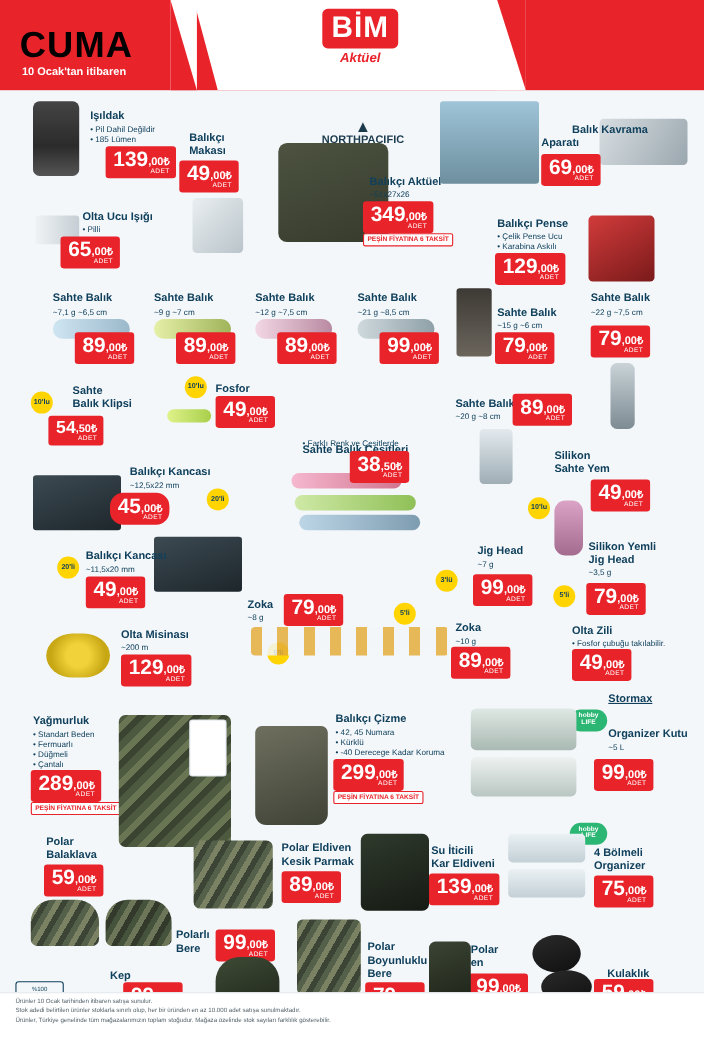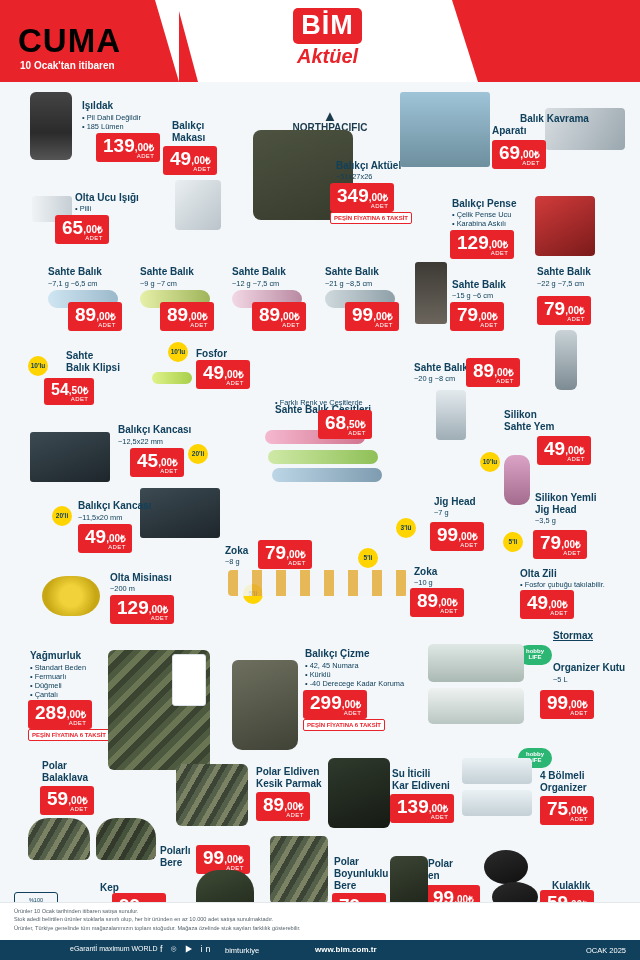--- a/index.html
+++ b/index.html
@@ -39,21 +39,21 @@
     color: #ffffff; font-size: 10px; font-weight: bold;
   }
   .bim-logo {
     position: absolute; left: 280px; top: 8px; width: 95px; text-align: center;
   }
   .bim-logo .bim-box {
     background: #e8232a; color: #fff; font-size: 27px; font-weight: bold;
     padding: 2px 8px 3px; border-radius: 5px; display: inline-block; letter-spacing: 1px;
   }
   .bim-logo .aktuel {
-    color: #e8232a; font-size: 20px; font-style: italic; font-weight: bold; margin-top: 1px;
+    color: #e8232a; font-size: 12px; font-style: italic; font-weight: bold; margin-top: 1px;
   }
   .head-right {
     position: absolute; left: 480px; top: 24px; width: 150px;
     color: #ffffff; font-size: 11.5px; font-weight: bold; line-height: 1.35;
   }
 
   
   .price-tag {
     position: absolute; background: #e8232a; color: #fff;
     border-radius: 3px; padding: 3px 6px 3px 7px; line-height: 1;
@@ -252,21 +252,21 @@
     <span class="int">49</span><span class="dec">,00</span><span class="tl">₺</span>
     <span class="adet">ADET</span>
   </div>
 
   <div class="plabel" style="left:275px;top:404px;">Sahte Balık Çeşitleri</div>
   <div class="pdesc" style="left:275px;top:398px;">• Farklı Renk ve Çeşitlerde</div>
   <div class="photo" style="left:265px;top:430px;width:100px;height:14px;background:linear-gradient(90deg,#f5b8cf,#d2748f);border-radius:7px;"></div>
   <div class="photo" style="left:268px;top:450px;width:110px;height:14px;background:linear-gradient(90deg,#cfe9a6,#8fc057);border-radius:7px;"></div>
   <div class="photo" style="left:272px;top:468px;width:110px;height:14px;background:linear-gradient(90deg,#bcd6e6,#7e9cb0);border-radius:7px;"></div>
   <div class="price-tag" style="left:318px;top:410px;">
-    <span class="int">68</span><span class="dec">,50</span><span class="tl">₺</span>
+    <span class="int">38</span><span class="dec">,50</span><span class="tl">₺</span>
     <span class="adet">ADET</span>
   </div>
 
   <div class="plabel" style="left:414px;top:362px;">Sahte Balık</div>
   <div class="pdesc" style="left:414px;top:374px;">~20 g ~8 cm</div>
   <div class="price-tag" style="left:466px;top:358px;">
     <span class="int">89</span><span class="dec">,00</span><span class="tl">₺</span>
     <span class="adet">ADET</span>
   </div>
   <div class="photo" style="left:436px;top:390px;width:30px;height:50px;background:linear-gradient(180deg,#e3eaee,#9fadb5);border-radius:4px;"></div>
@@ -277,21 +277,21 @@
   <div class="price-tag" style="left:537px;top:436px;">
     <span class="int">49</span><span class="dec">,00</span><span class="tl">₺</span>
     <span class="adet">ADET</span>
   </div>
   <div class="photo" style="left:504px;top:455px;width:26px;height:50px;background:linear-gradient(180deg,#dba3c6,#a36b8e);border-radius:10px;"></div>
 
   <div class="photo" style="left:30px;top:432px;width:80px;height:50px;background:linear-gradient(160deg,#3c4a52,#1d262b);border-radius:3px;"></div>
   <div class="plabel" style="left:118px;top:424px;">Balıkçı Kancası</div>
   <div class="pdesc" style="left:118px;top:437px;">~12,5x22 mm</div>
   <div class="badge-yellow" style="left:188px;top:444px;line-height:20px;font-size:6.5px;">20'li</div>
-  <div class="price-tag" style="left:130px;top:448px;">
+  <div class="price-tag" style="left:100px;top:448px;border-radius:12px;">
     <span class="int">45</span><span class="dec">,00</span><span class="tl">₺</span>
     <span class="adet">ADET</span>
   </div>
 
   <div class="photo" style="left:140px;top:488px;width:80px;height:50px;background:linear-gradient(160deg,#3c4a52,#1d262b);border-radius:3px;"></div>
   <div class="plabel" style="left:78px;top:500px;">Balıkçı Kancası</div>
   <div class="pdesc" style="left:78px;top:513px;">~11,5x20 mm</div>
   <div class="badge-yellow" style="left:52px;top:506px;line-height:20px;font-size:6.5px;">20'li</div>
   <div class="price-tag" style="left:78px;top:524px;">
     <span class="int">49</span><span class="dec">,00</span><span class="tl">₺</span>
@@ -466,22 +466,15 @@
     <div>%100</div>
     <div style="font-size:4.4px;">İADE GARANTİSİ</div>
   </div>
 
   <div class="footer">
     <div class="foot-note">
       <div>Ürünler 10 Ocak tarihinden itibaren satışa sunulur.</div>
       <div>Stok adedi belirtilen ürünler stoklarla sınırlı olup, her bir üründen en az 10.000 adet satışa sunulmaktadır.</div>
       <div>Ürünler, Türkiye genelinde tüm mağazalarımızın toplam stoğudur. Mağaza özelinde stok sayıları farklılık gösterebilir.</div>
     </div>
-    <div class="foot-bar">
-      <div class="fb-left">eGarantİ  maximum  WORLD</div>
-      <div class="fb-social">f ⌾ ▶ in</div>
-      <div class="fb-mid">bimturkiye</div>
-      <div class="fb-url">www.bim.com.tr</div>
-      <div class="fb-date">OCAK 2025</div>
-    </div>
   </div>
 
 </div>
 
 </body></html>

